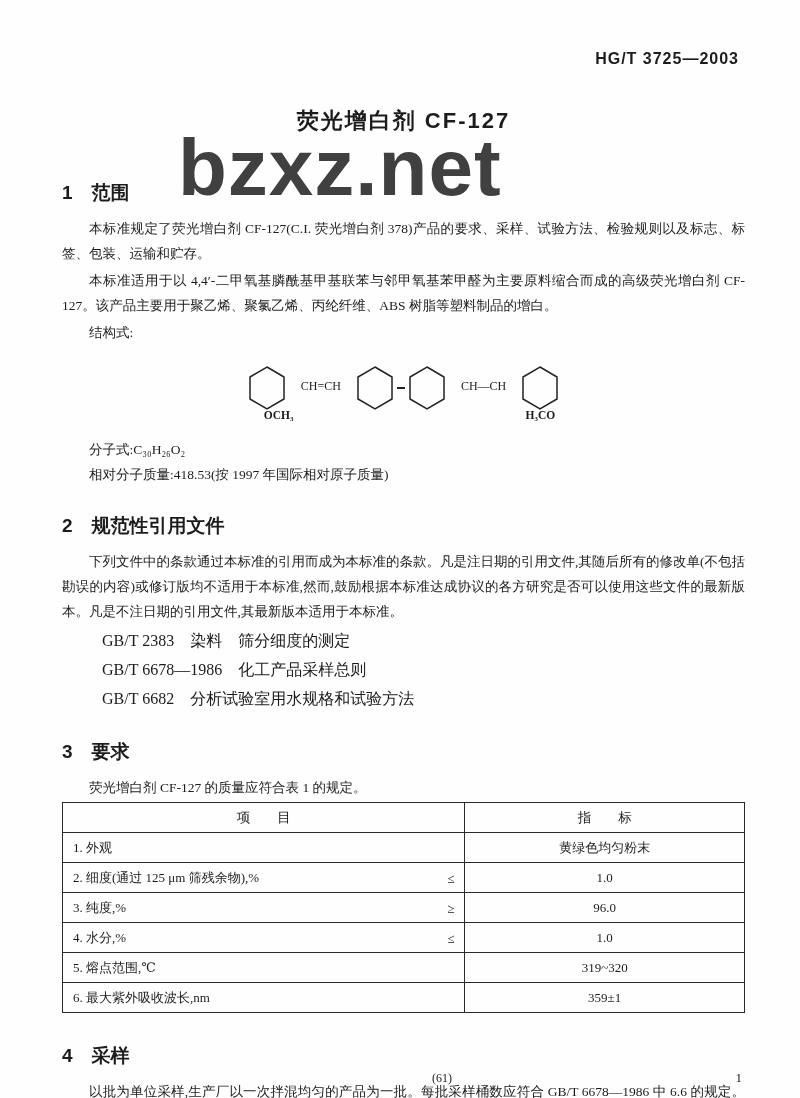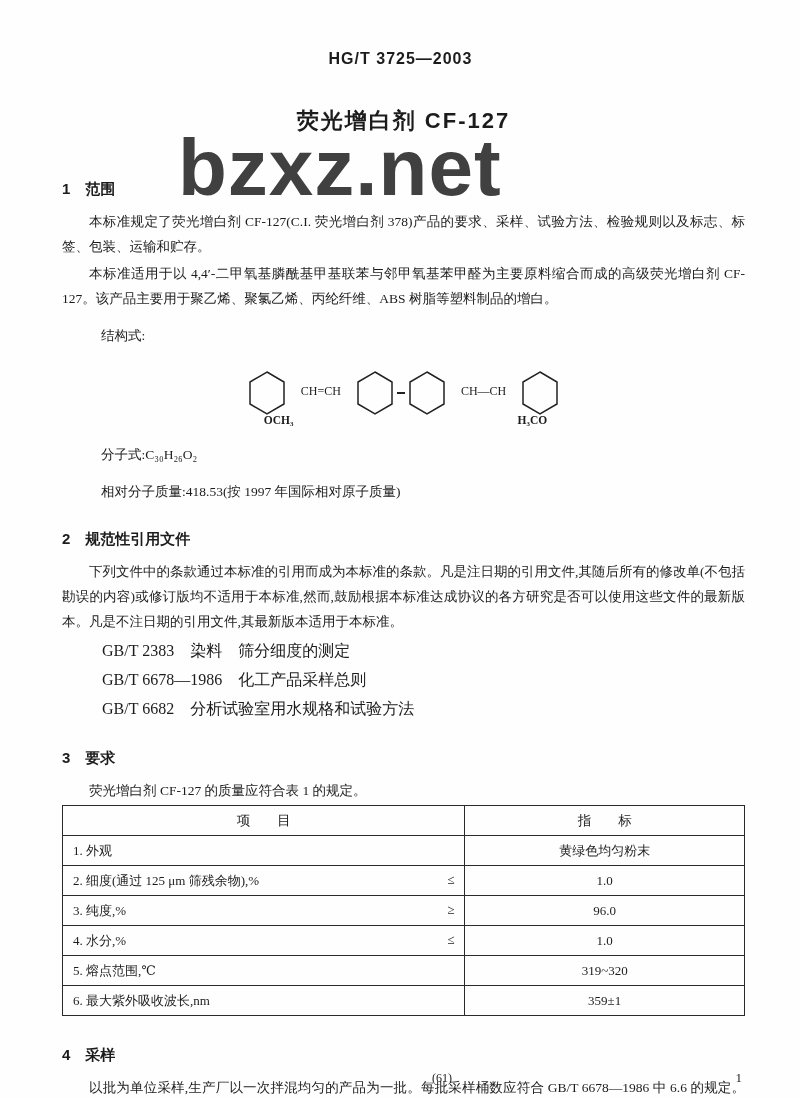--- a/index.html
+++ b/index.html
@@ -9,72 +9,72 @@
     background:#fefefe;
     font-family:"Liberation Serif","DejaVu Serif",serif;
     color:#1c1c1c;
     overflow:hidden;
   }
   .content{
     position:relative;z-index:1;
     padding:46px 55px 0 62px;
   }
   .std-code{
-    text-align:center;
+    text-align:right;
     font-family:"Liberation Sans","DejaVu Sans",sans-serif;
     font-weight:bold;font-size:16px;letter-spacing:1px;
     margin:4px 6px 0 0;
   }
   .doc-title{
     text-align:center;
     font-family:Liberation Sans, sans-serif;
     font-weight:bold;font-size:22px;letter-spacing:2px;
     margin:38px 0 0 0;
   }
   .watermark{
     position:absolute;z-index:0;
     top:128px;left:178px;
     font-family:"Liberation Sans","DejaVu Sans",sans-serif;
     font-weight:bold;font-size:80px;letter-spacing:1px;
     color:#404040;line-height:1;
     user-select:none;
   }
   .sec-heading{
     font-family:"Liberation Sans","DejaVu Sans",sans-serif;
-    font-weight:bold;font-size:15px;
+    font-weight:bold;font-size:19px;
     margin:26px 0 10px 0;
   }
   .para{
     font-size:13.5px;line-height:25px;
     text-align:justify;text-indent:2em;
     margin:0 0 2px 0;
   }
   .plain-line{
-    font-size:13.5px;line-height:25px;text-indent:2em;margin:12px;
+    font-size:13.5px;line-height:25px;text-indent:2em;margin:0;
   }
   .refs{margin:2px 0 0 0;}
   .ref-line{
     font-size:16px;line-height:29px;margin-left:2.5em;
     white-space:pre-wrap;
   }
   
   .structure{
     display:flex;align-items:center;justify-content:center;
     gap:3px;margin:10px 0 16px 0;height:66px;
   }
   .ring-wrap{position:relative;width:38px;height:46px;}
   .ring-wrap svg{display:block;}
   .sub-label{
     position:absolute;top:44px;
     font-size:11.5px;white-space:nowrap;
     font-family:"Liberation Serif","DejaVu Serif",serif;
     font-weight:bold;
   }
   .sub-left-pos{left:16px;}
-  .sub-right-pos{right:12px;}
+  .sub-right-pos{right:4px;}
   .bond-text{
     font-size:12px;letter-spacing:0;white-space:nowrap;
     margin:0 12px;position:relative;top:-2px;
   }
   .biphenyl-bond{width:8px;height:1.5px;background:#222;}
   
   .tbl-caption{
     text-align:center;
     font-family:"Liberation Sans","DejaVu Sans",sans-serif;
     font-weight:bold;font-size:14px;
@@ -86,21 +86,21 @@
   }
   table.qtable th, table.qtable td{
     border:1.6px solid #2a2a2a;
     padding:5px 10px;
     height:19px;
   }
   table.qtable th{
     font-weight:normal;text-align:center;font-size:13.5px;margin-left:24px;
   }
   td.item-cell{width:59%;}
-  .item-flex{display:flex;justify-content:space-between;align-items:flex-start;}
+  .item-flex{display:flex;justify-content:space-between;align-items:flex-end;}
   td.value-cell{text-align:center;}
   .footer-center{
     position:absolute;z-index:1;
     bottom:12px;left:0;width:100%;
     text-align:center;font-size:12px;
     font-family:"Liberation Serif","DejaVu Serif",serif;
     padding-left:42px;
   }
   .footer-page{
     position:absolute;z-index:1;

